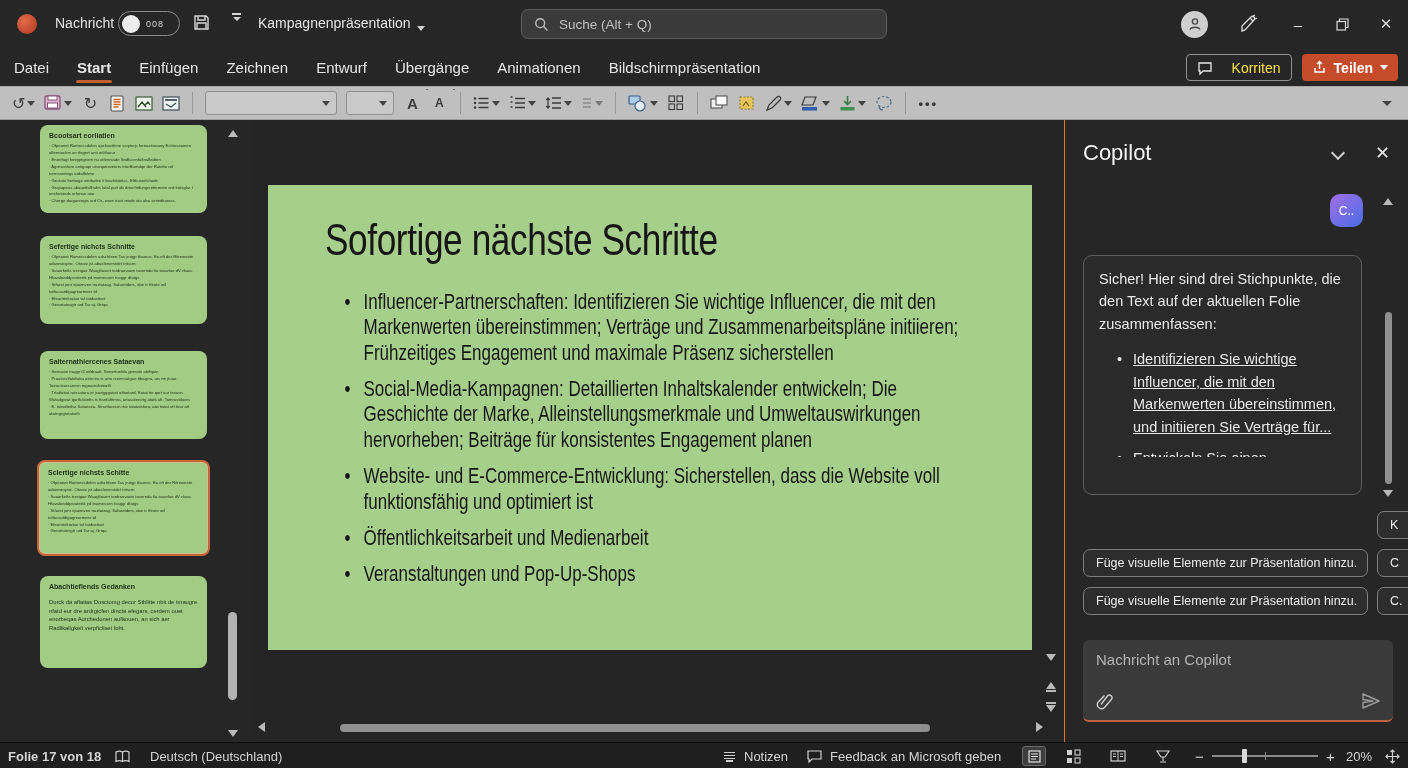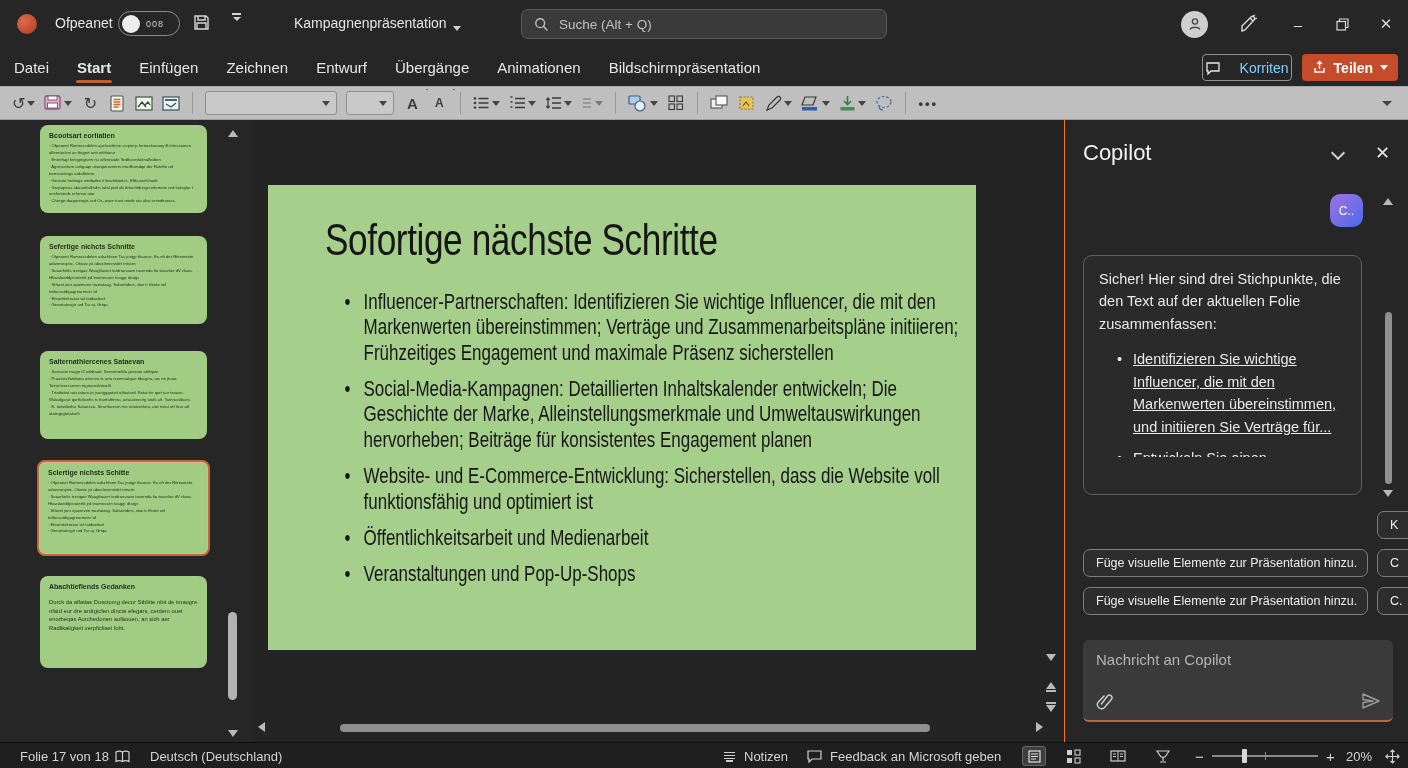--- a/index.html
+++ b/index.html
@@ -11,21 +11,21 @@
   .titlebar { position:absolute; top:0; left:0; right:0; height:48px; background:#262626;
               display:flex; align-items:center; color:#e4e4e4; font-size:14px; }
   .logo { position:absolute; left:17px; top:14px; width:20px; height:20px; border-radius:50%;
           background:radial-gradient(circle at 35% 35%, #e06a4a, #b03a20); }
   .appname { position:absolute; left:55px; top:15px; }
   .autosave { position:absolute; left:118px; top:11px; width:62px; height:25px; border:1px solid #8a8a8a;
               border-radius:13px; display:flex; align-items:center; padding:0 6px 0 3px; gap:6px; }
   .autosave .knob { width:18px; height:18px; border-radius:50%; background:#ededed; }
   .autosave .lbl { font-size:9px; color:#cfcfcf; letter-spacing:1px; }
   .qat-ic { position:absolute; top:13px; color:#d6d6d6; }
-  .doc-title { position:absolute; left:258px; top:15px; display:flex; align-items:flex-end; gap:6px;margin-left:36px; }
+  .doc-title { position:absolute; left:258px; top:15px; display:flex; align-items:flex-end; gap:6px; }
   .caret { width:0; height:0; border-left:4px solid transparent; border-right:4px solid transparent;
            border-top:5px solid #cfcfcf; display:inline-block; }
   .caret.dark { border-top-color:#444; }
   .searchbox { position:absolute; left:50%; transform:translateX(-50%); top:9px; width:366px; height:30px;
                background:#3a3a3a; border:1px solid #5a5a5a; border-radius:7px; display:flex;
                align-items:center; padding:0 12px; gap:10px; }
   .searchbox input { background:transparent; border:none; outline:none; color:#dcdcdc; font-size:13.5px;
                      width:100%; font-family:"Liberation Sans",sans-serif; }
   .searchbox input::placeholder { color:#c0c0c0; }
   .tb-right { position:absolute; right:0; top:0; height:48px; display:flex; align-items:center; }
@@ -35,22 +35,22 @@
   .inkpen { margin-right:16px; }
 
   
   .tabsrow { position:absolute; top:48px; left:0; right:0; height:38px; background:#262626;
              display:flex; align-items:center; color:#e6e6e6; font-size:15px; }
   .rtab { padding:8px 11px; margin:0 3px; position:relative; cursor:default; }
   .rtab.active { font-weight:bold; }
   .rtab.active::after { content:""; position:absolute; left:10px; right:10px; bottom:1px; height:3px;
                         border-radius:2px; background:#c2602f; }
   .tabs-right { position:absolute; right:10px; top:6px; display:flex; gap:10px; align-items:center; }
-  .btn-comments { height:27px; border:1px solid #909090; border-radius:4px; color:#7dd3fc;
-                  display:flex; align-items:center; gap:19px; padding:0 2px; font-size:14px; background:transparent; }
+  .btn-comments { height:27px; border:1px solid #909090; border-radius:4px; color:#fde047;
+                  display:flex; align-items:center; gap:19px; padding:0 10px; font-size:14px; background:transparent; }
   .btn-share { height:27px; background:#c54c2b; border:none; border-radius:4px; color:#fff; font-weight:bold;
                display:flex; align-items:center; gap:7px; padding:0 10px; font-size:14px; }
   .btn-share .caret { border-top-color:#fff; }
 
   
   .toolbar { position:absolute; top:86px; left:0; right:0; height:34px; background:#bfbfbf;
              border-top:1px solid #a8a8a8; border-bottom:1px solid #9c9c9c;
              display:flex; align-items:center; padding:0 12px; gap:9px; color:#3b3b3b; }
   .t-ic { display:inline-flex; align-items:center; justify-content:center; min-width:18px; height:22px;
           font-size:16px; color:#3b3b3b; gap:2px; }
@@ -78,21 +78,21 @@
                     box-shadow:inset 0 0 0 1px #d6bb8e; }
   .vscroll-thumbs { position:absolute; left:228px; width:9px; top:492px; height:88px; border-radius:5px; background:#b2b2b2; }
   .tri { width:0; height:0; display:inline-block; }
   .tri.up { border-left:5px solid transparent; border-right:5px solid transparent; border-bottom:7px solid #b9b9b9; }
   .tri.down { border-left:5px solid transparent; border-right:5px solid transparent; border-top:7px solid #b9b9b9; }
   .thumbs-up-arrow { position:absolute; left:228px; top:10px; }
   .thumbs-down-arrow { position:absolute; left:228px; top:610px; }
 
   
   .canvas { position:absolute; top:120px; left:252px; width:812px; bottom:26px; background:#242424; }
-  .slide { position:absolute; left:16px; top:65px; width:708px; height:465px; background:#a6cf8c; }
+  .slide { position:absolute; left:16px; top:65px; width:764px; height:465px; background:#a6cf8c; }
   .slide-title { position:absolute; left:57px; top:30px; font-size:44px; font-weight:500; color:#161616;
                  letter-spacing:-0.5px; transform:scaleX(.8); transform-origin:left top; white-space:nowrap; }
   .slide-bullets { position:absolute; left:75px; top:105px; width:800px; transform:scaleX(.79);
                    transform-origin:left top; color:#161616; font-size:21.5px; line-height:1.18; }
   .slide-bullets li { list-style:none; margin-bottom:11px; position:relative; padding-left:26px; }
   .slide-bullets li::before { content:"•"; position:absolute; left:2px; }
   .v-arrows { position:absolute; left:794px; display:flex; flex-direction:column; align-items:center; gap:2px; }
   .dbl { display:flex; flex-direction:column; gap:1px; align-items:center; }
   .hscroll { position:absolute; left:88px; top:604px; width:590px; height:8px; border-radius:4px; background:#8f8f8f; }
   .h-left { position:absolute; left:6px; top:602px; width:0; height:0; border-top:5px solid transparent;
@@ -143,21 +143,21 @@
   .zoom-tick { position:absolute; left:53px; top:-3px; width:1px; height:8px; background:#8a8a8a; }
   svg { display:block; }
 </style>
 </head>
 <body>
 
 <div class="app">
 
   <div class="titlebar">
     <span class="logo"></span>
-    <span class="appname">Ofpeanet</span>
+    <span class="appname">Nachricht</span>
     <span class="autosave">
       <span class="knob"></span>
       <span class="lbl">008</span>
     </span>
     <span class="qat-ic" style="left:192px;">
       <svg width="19" height="19" viewBox="0 0 19 19">
           <path d="M3 3 h11 l2 2 v11 h-13 z M6 3 v4 h7 v-4 M5 16 v-6 h9 v6" fill="none" stroke="#d6d6d6" stroke-width="1.4"></path>
         </svg>
     </span>
     <span class="qat-ic" style="left:232px; display:flex; flex-direction:column; align-items:center; gap:2px;">
@@ -475,21 +475,21 @@
       </span>
       <span class="send-ic">
         <svg width="20" height="18" viewBox="0 0 20 18">
             <path d="M2 16 L18 9 L2 2 L2 7.5 L12 9 L2 10.5 Z" fill="none" stroke="#9a9a9a" stroke-width="1.4" stroke-linejoin="round"></path>
           </svg>
       </span>
     </div>
   </div>
 
   <div class="statusbar">
-    <span class="sb" style="left:20px;">Folie 17 von 18</span>
+    <span class="sb" style="left:8px;font-weight:bold;">Folie 17 von 18</span>
     <span class="sb" style="left:114px;">
       <svg width="17" height="15" viewBox="0 0 17 15">
           <path d="M8.5 3 C6.5 1.8 4 1.8 2 3 V12.5 C4 11.3 6.5 11.3 8.5 12.5 C10.5 11.3 13 11.3 15 12.5 V3 C13 1.8 10.5 1.8 8.5 3 Z M8.5 3 V12.5" fill="none" stroke="#cfcfcf" stroke-width="1.2"></path>
         </svg>
     </span>
     <span class="sb" style="left:150px;">Deutsch (Deutschland)</span>
 
     <span class="sb" style="left:722px;justify-content:center;">
       <svg width="15" height="14" viewBox="0 0 15 14">
           <path d="M2 3.5 h11 M2 6.5 h11 M2 9.5 h11" stroke="#cfcfcf" stroke-width="1.2"></path>

